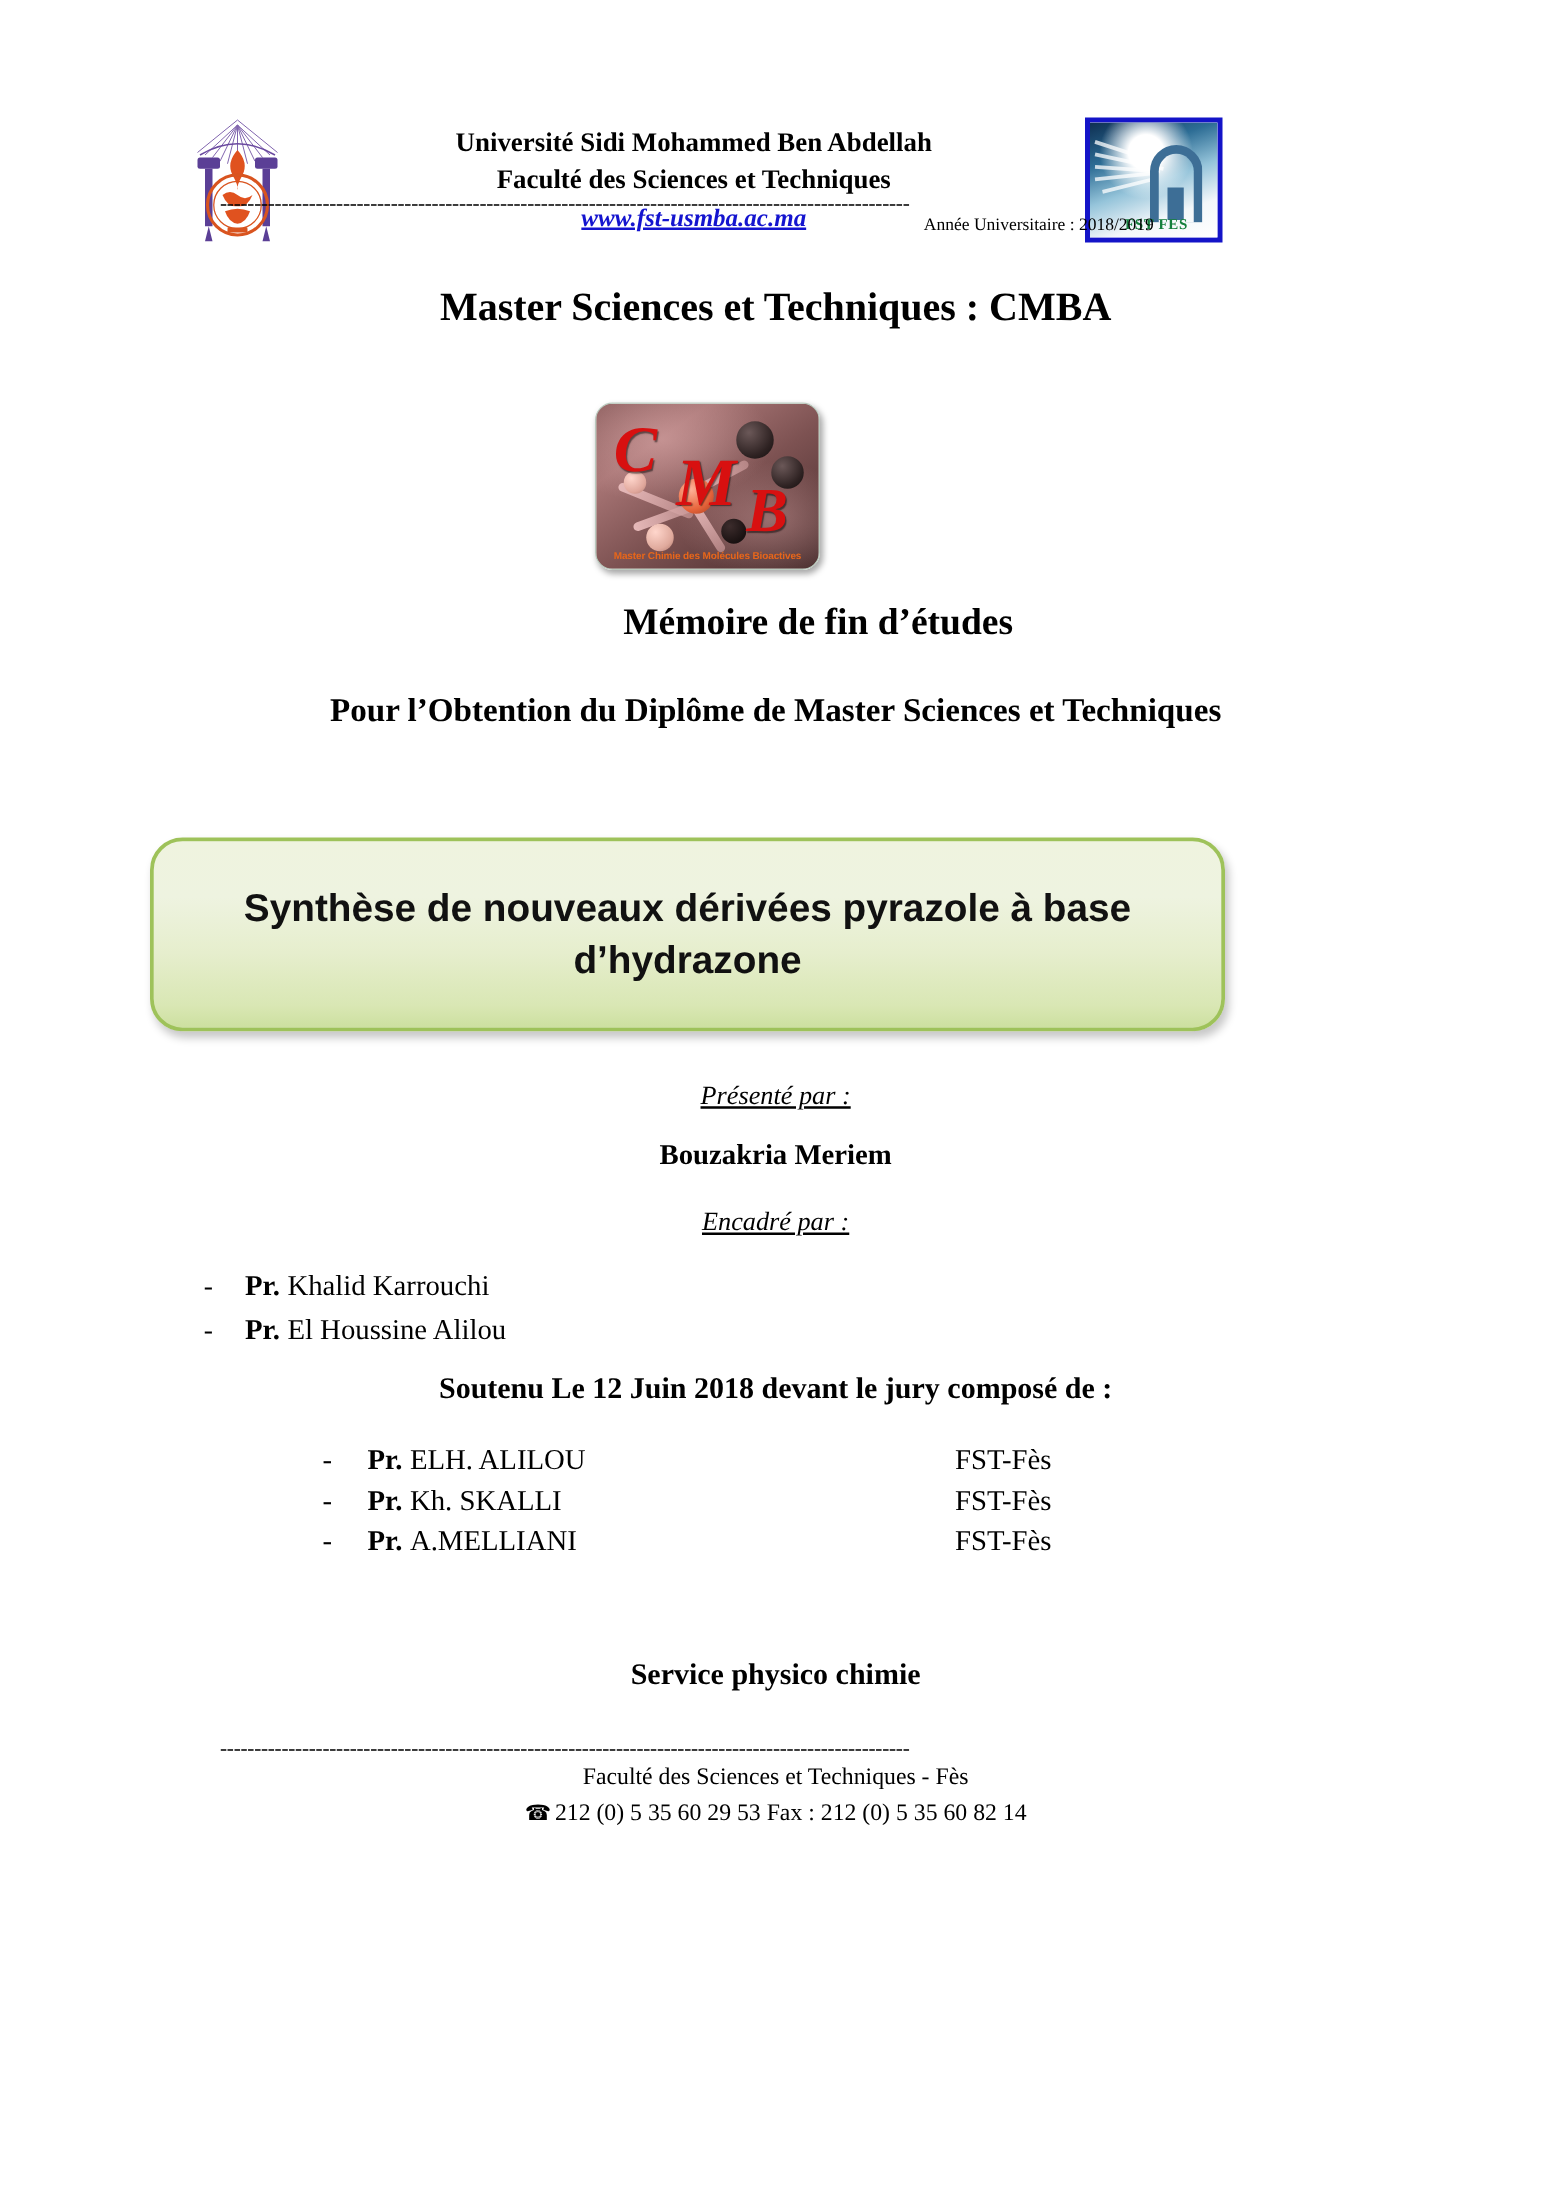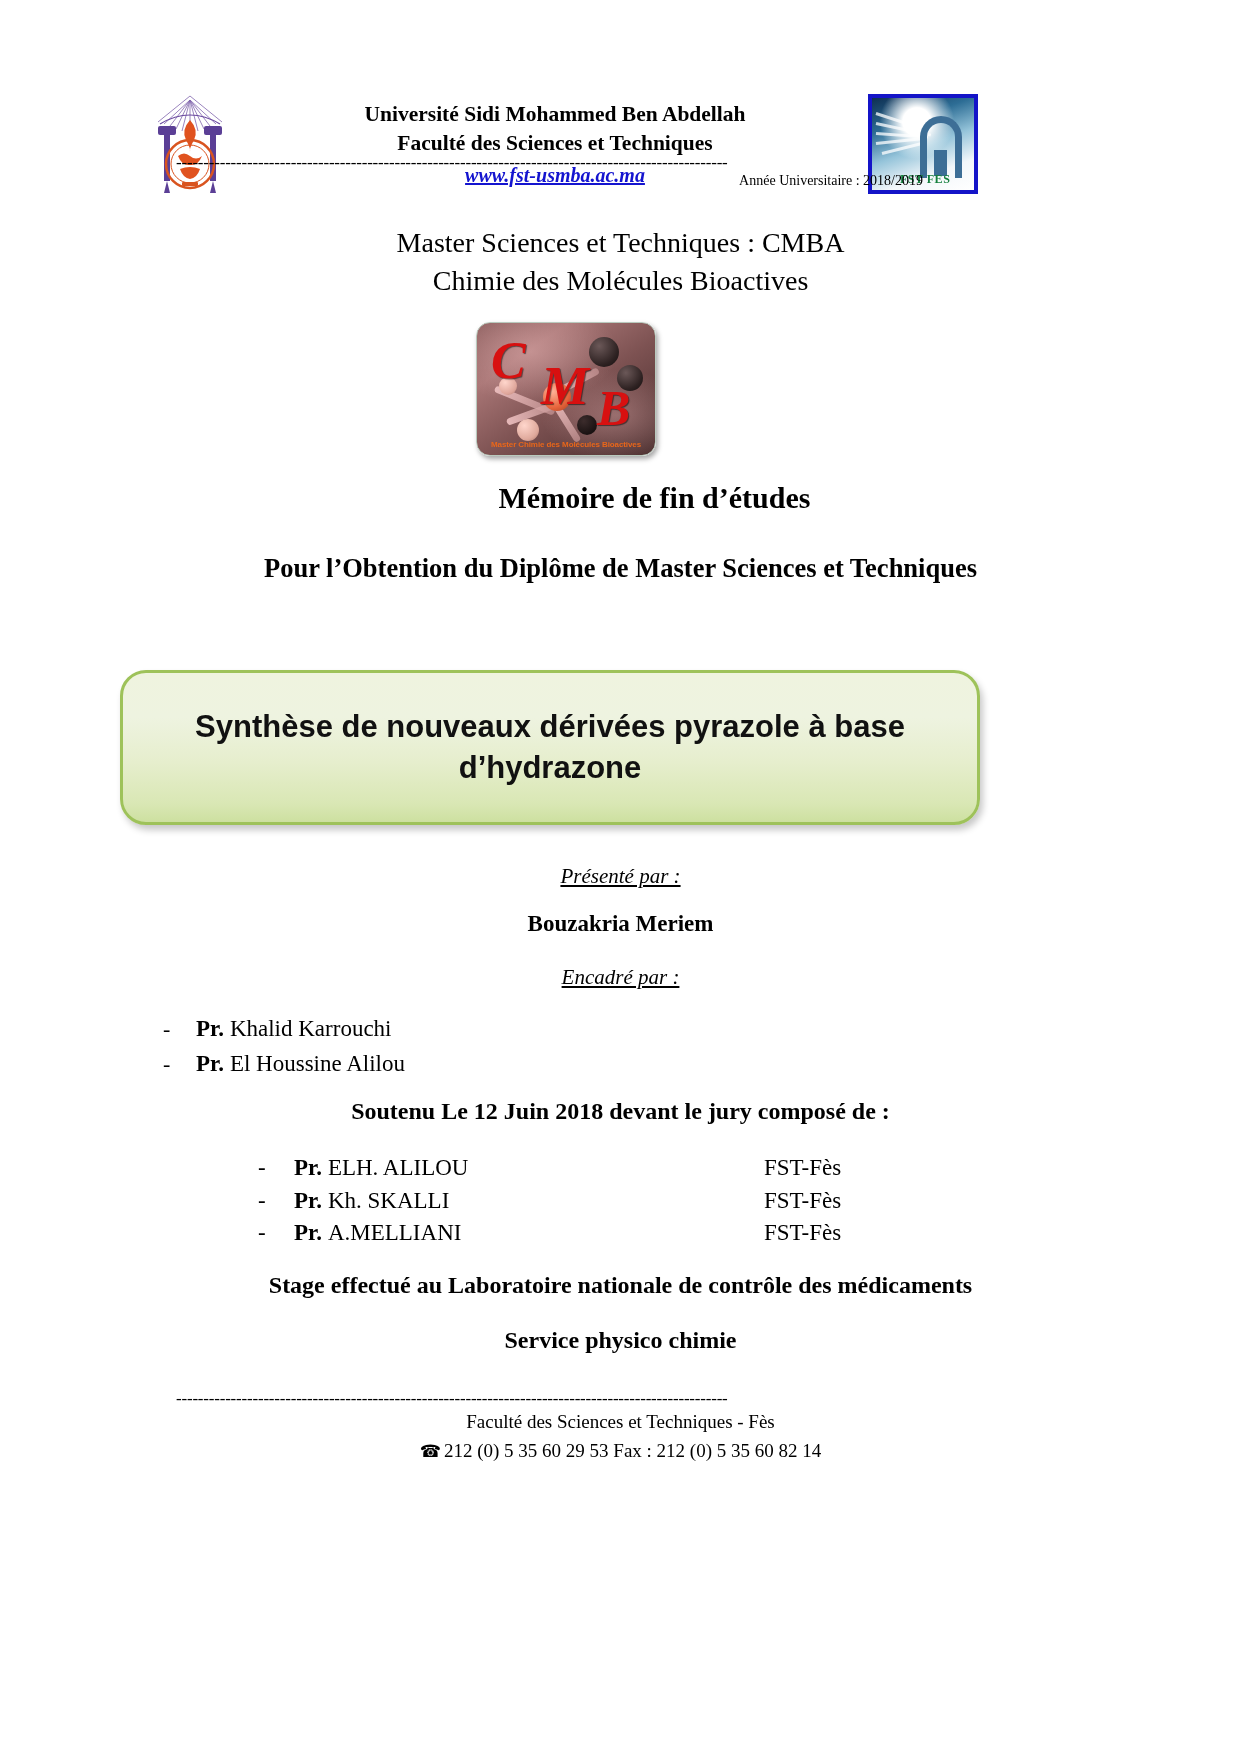--- a/index.html
+++ b/index.html
@@ -144,22 +144,22 @@
   .master-block {
     position: absolute;
     left: 0;
     top: 224px;
     width: 1241px;
     text-align: center;
     line-height: 1.36;
   }
   .master-block .l1,
   .master-block .l2 {
-    font-size: 28px;
-    font-weight: normal;
+    font-size: 32px;
+    font-weight: bold;
   }
 
   
   .cmba-logo {
     position: absolute;
     left: 476px;
     top: 322px;
     width: 178px;
     height: 132px;
     border-radius: 14px;
@@ -442,21 +442,20 @@
       <div class="arch-stem"></div>
       <div class="fst-label">FST FES</div>
     </div>
   </div>
 
   <div class="rule rule-top">-----------------------------------------------------------------------------------------------------</div>
   <div class="year">Année Universitaire : 2018/2019</div>
 
   <div class="master-block">
     <div class="l1">Master Sciences et Techniques : CMBA</div>
-    <div class="l2">Chimie des Molécules Bioactives</div>
   </div>
 
   <div class="cmba-logo">
     <div class="bond" style="left:18px; top:62px; width:64px; transform:rotate(22deg);"></div>
     <div class="bond" style="left:72px; top:70px; width:56px; transform:rotate(-28deg);"></div>
     <div class="bond" style="left:76px; top:74px; width:48px; transform:rotate(58deg);"></div>
     <div class="bond" style="left:30px; top:96px; width:52px; transform:rotate(-20deg);"></div>
     <div class="atom" style="left:66px; top:60px; width:28px; height:28px; background:radial-gradient(circle at 34% 30%, #ffb49a, #e8653c 60%, #a33c1c);"></div>
     <div class="atom" style="left:112px; top:14px; width:30px; height:30px; background:radial-gradient(circle at 34% 30%, #6b5858, #2e2222 65%, #140e0e);"></div>
     <div class="atom" style="left:140px; top:42px; width:26px; height:26px; background:radial-gradient(circle at 34% 30%, #6b5858, #2e2222 65%, #140e0e);"></div>
@@ -511,21 +510,20 @@
       <span class="jury-name"><span class="jury-title">Pr.</span><span>Kh. SKALLI</span></span>
       <span class="jury-affil">FST-Fès</span>
     </div>
     <div class="jury-row">
       <span class="jury-dash">-</span>
       <span class="jury-name"><span class="jury-title">Pr.</span><span>A.MELLIANI</span></span>
       <span class="jury-affil">FST-Fès</span>
     </div>
   </div>
 
-  <div class="stage">Stage effectué au Laboratoire nationale de contrôle des médicaments</div>
   <div class="service">Service physico chimie</div>
 
   <div class="rule rule-bottom">-----------------------------------------------------------------------------------------------------</div>
 
   <div class="footer">
     <div class="footer-line">Faculté des Sciences et Techniques -  Fès</div>
     <div class="footer-line">
       <span class="glyph glyph-phone">☎</span><span>212 (0) 5 35 60 29 53 Fax : 212 (0) 5 35 60 82 14</span>
     </div>
   </div>

